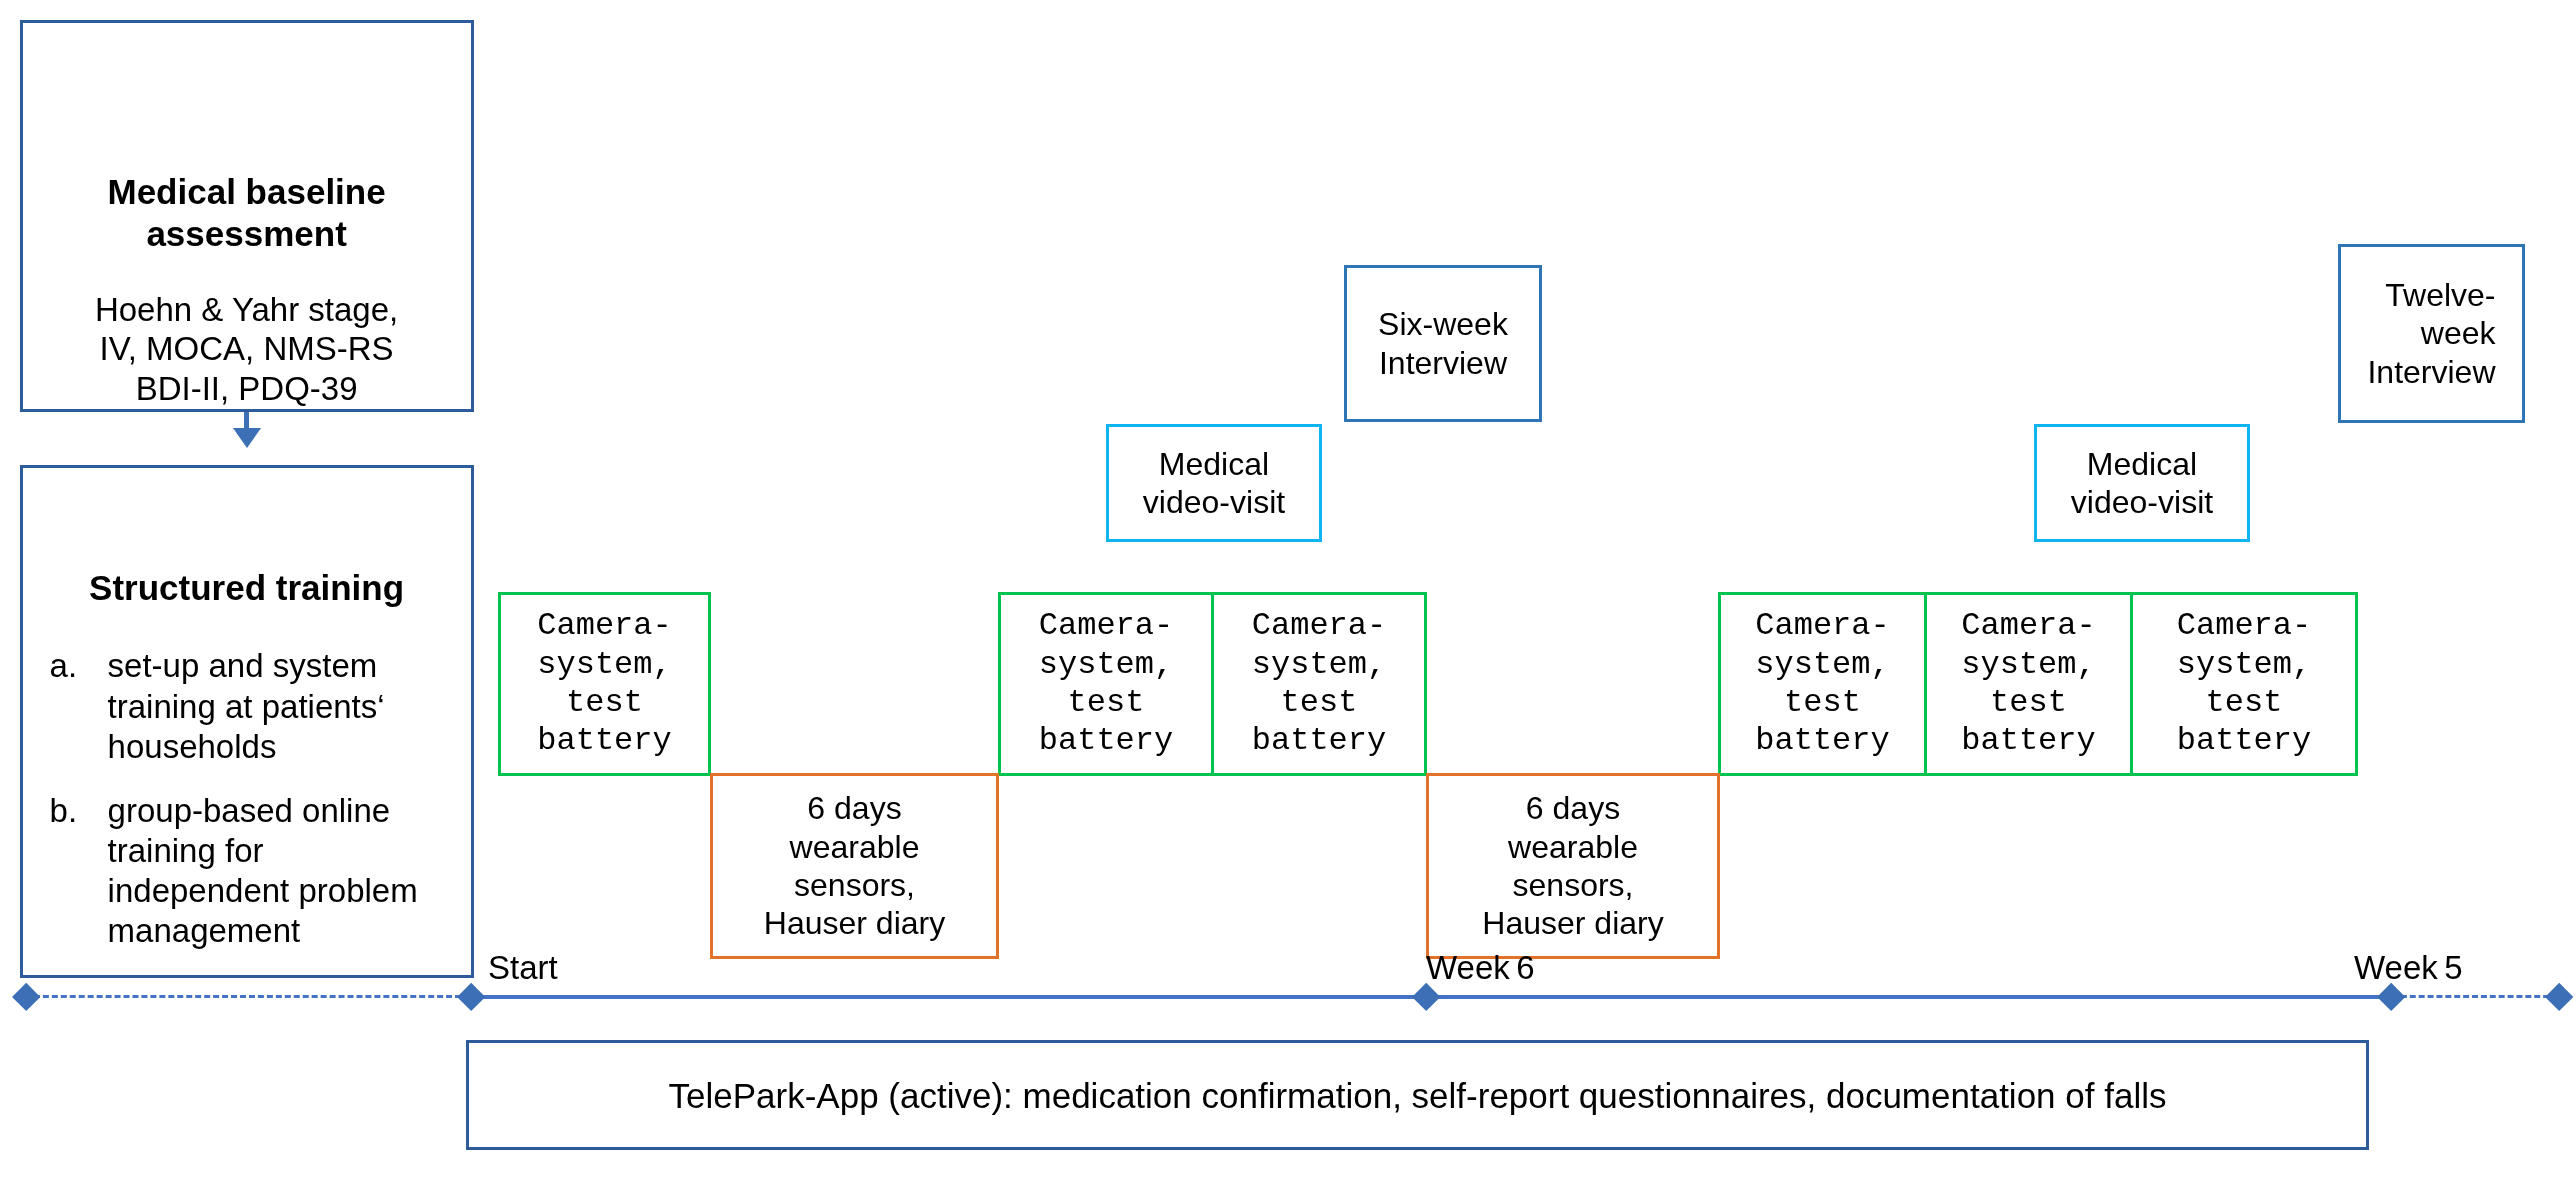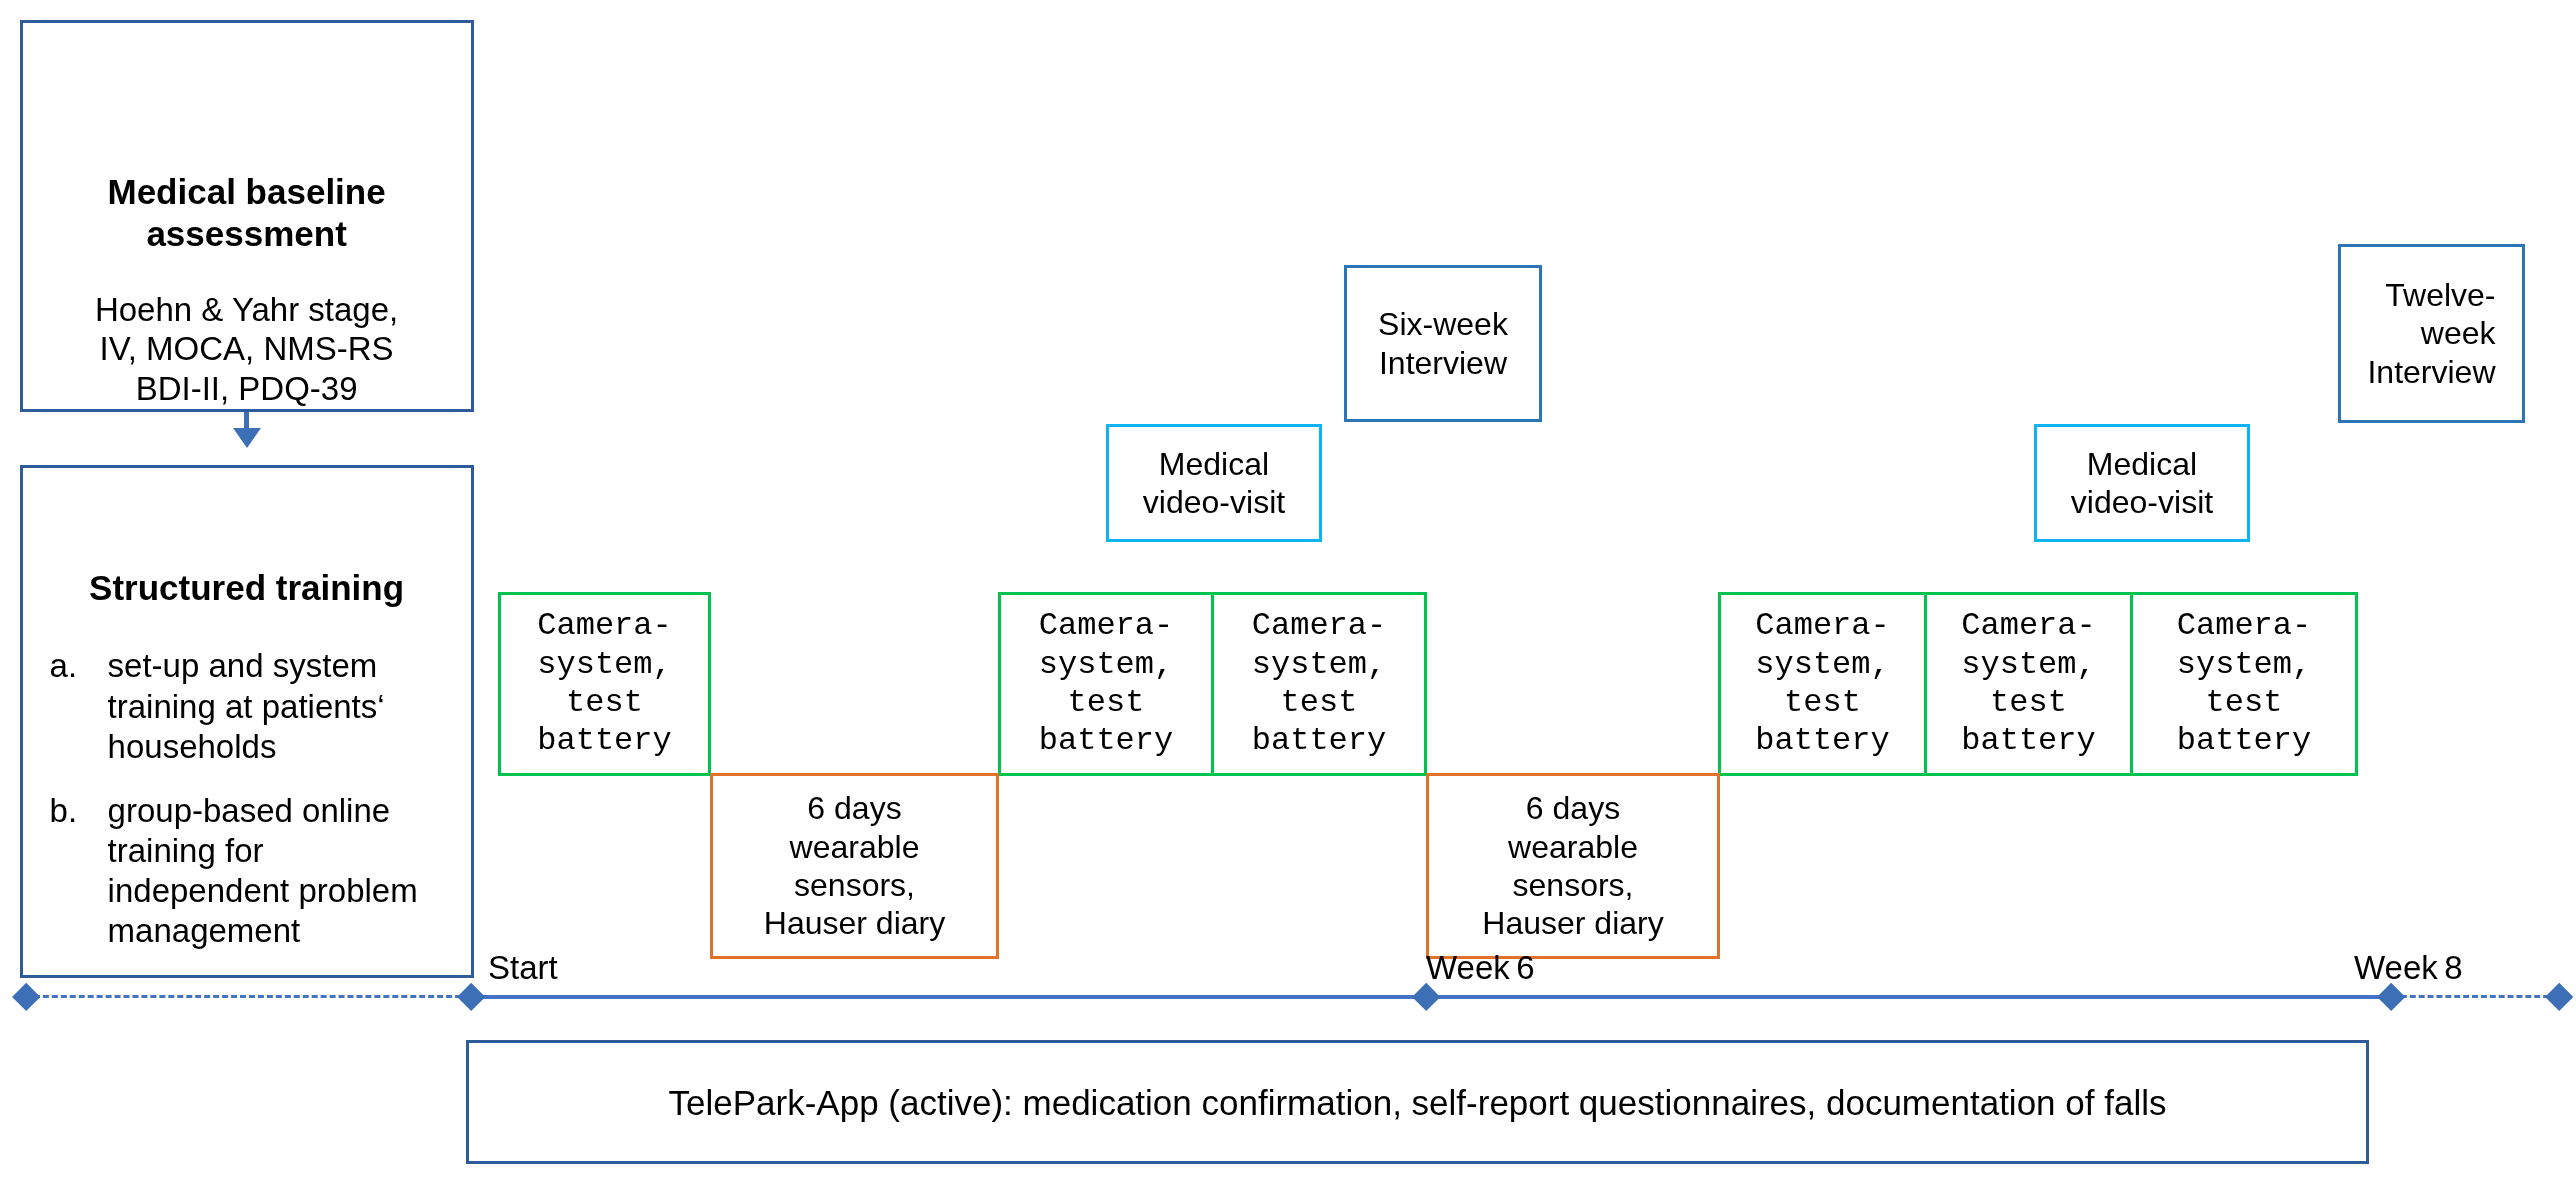--- a/index.html
+++ b/index.html
@@ -280,20 +280,20 @@
   <div class="tl-dash" style="left:2392px;top:995px;width:166px;"></div>
 
   <div class="tl-diamond" style="left:15.7px;top:987px;"></div>
   <div class="tl-diamond" style="left:461px;top:987px;"></div>
   <div class="tl-diamond" style="left:1416px;top:987px;"></div>
   <div class="tl-diamond" style="left:2381px;top:987px;"></div>
   <div class="tl-diamond" style="left:2549px;top:987px;"></div>
 
   <div class="tl-label" style="left:488px;top:951px;">Start</div>
   <div class="tl-label" style="left:1426px;top:951px;">Week 6</div>
-  <div class="tl-label" style="left:2354px;top:951px;">Week 8</div>
-
-  <div class="banner" style="left:466px;top:1040px;width:1903px;height:124px;">
+  <div class="tl-label" style="left:2354px;top:951px;">Week 5</div>
+
+  <div class="banner" style="left:466px;top:1040px;width:1903px;height:110px;">
     <span class="banner-text">TelePark-App (active): medication confirmation, self-report questionnaires, documentation of falls</span>
   </div>
 
 </div>
 
 
 </body></html>

